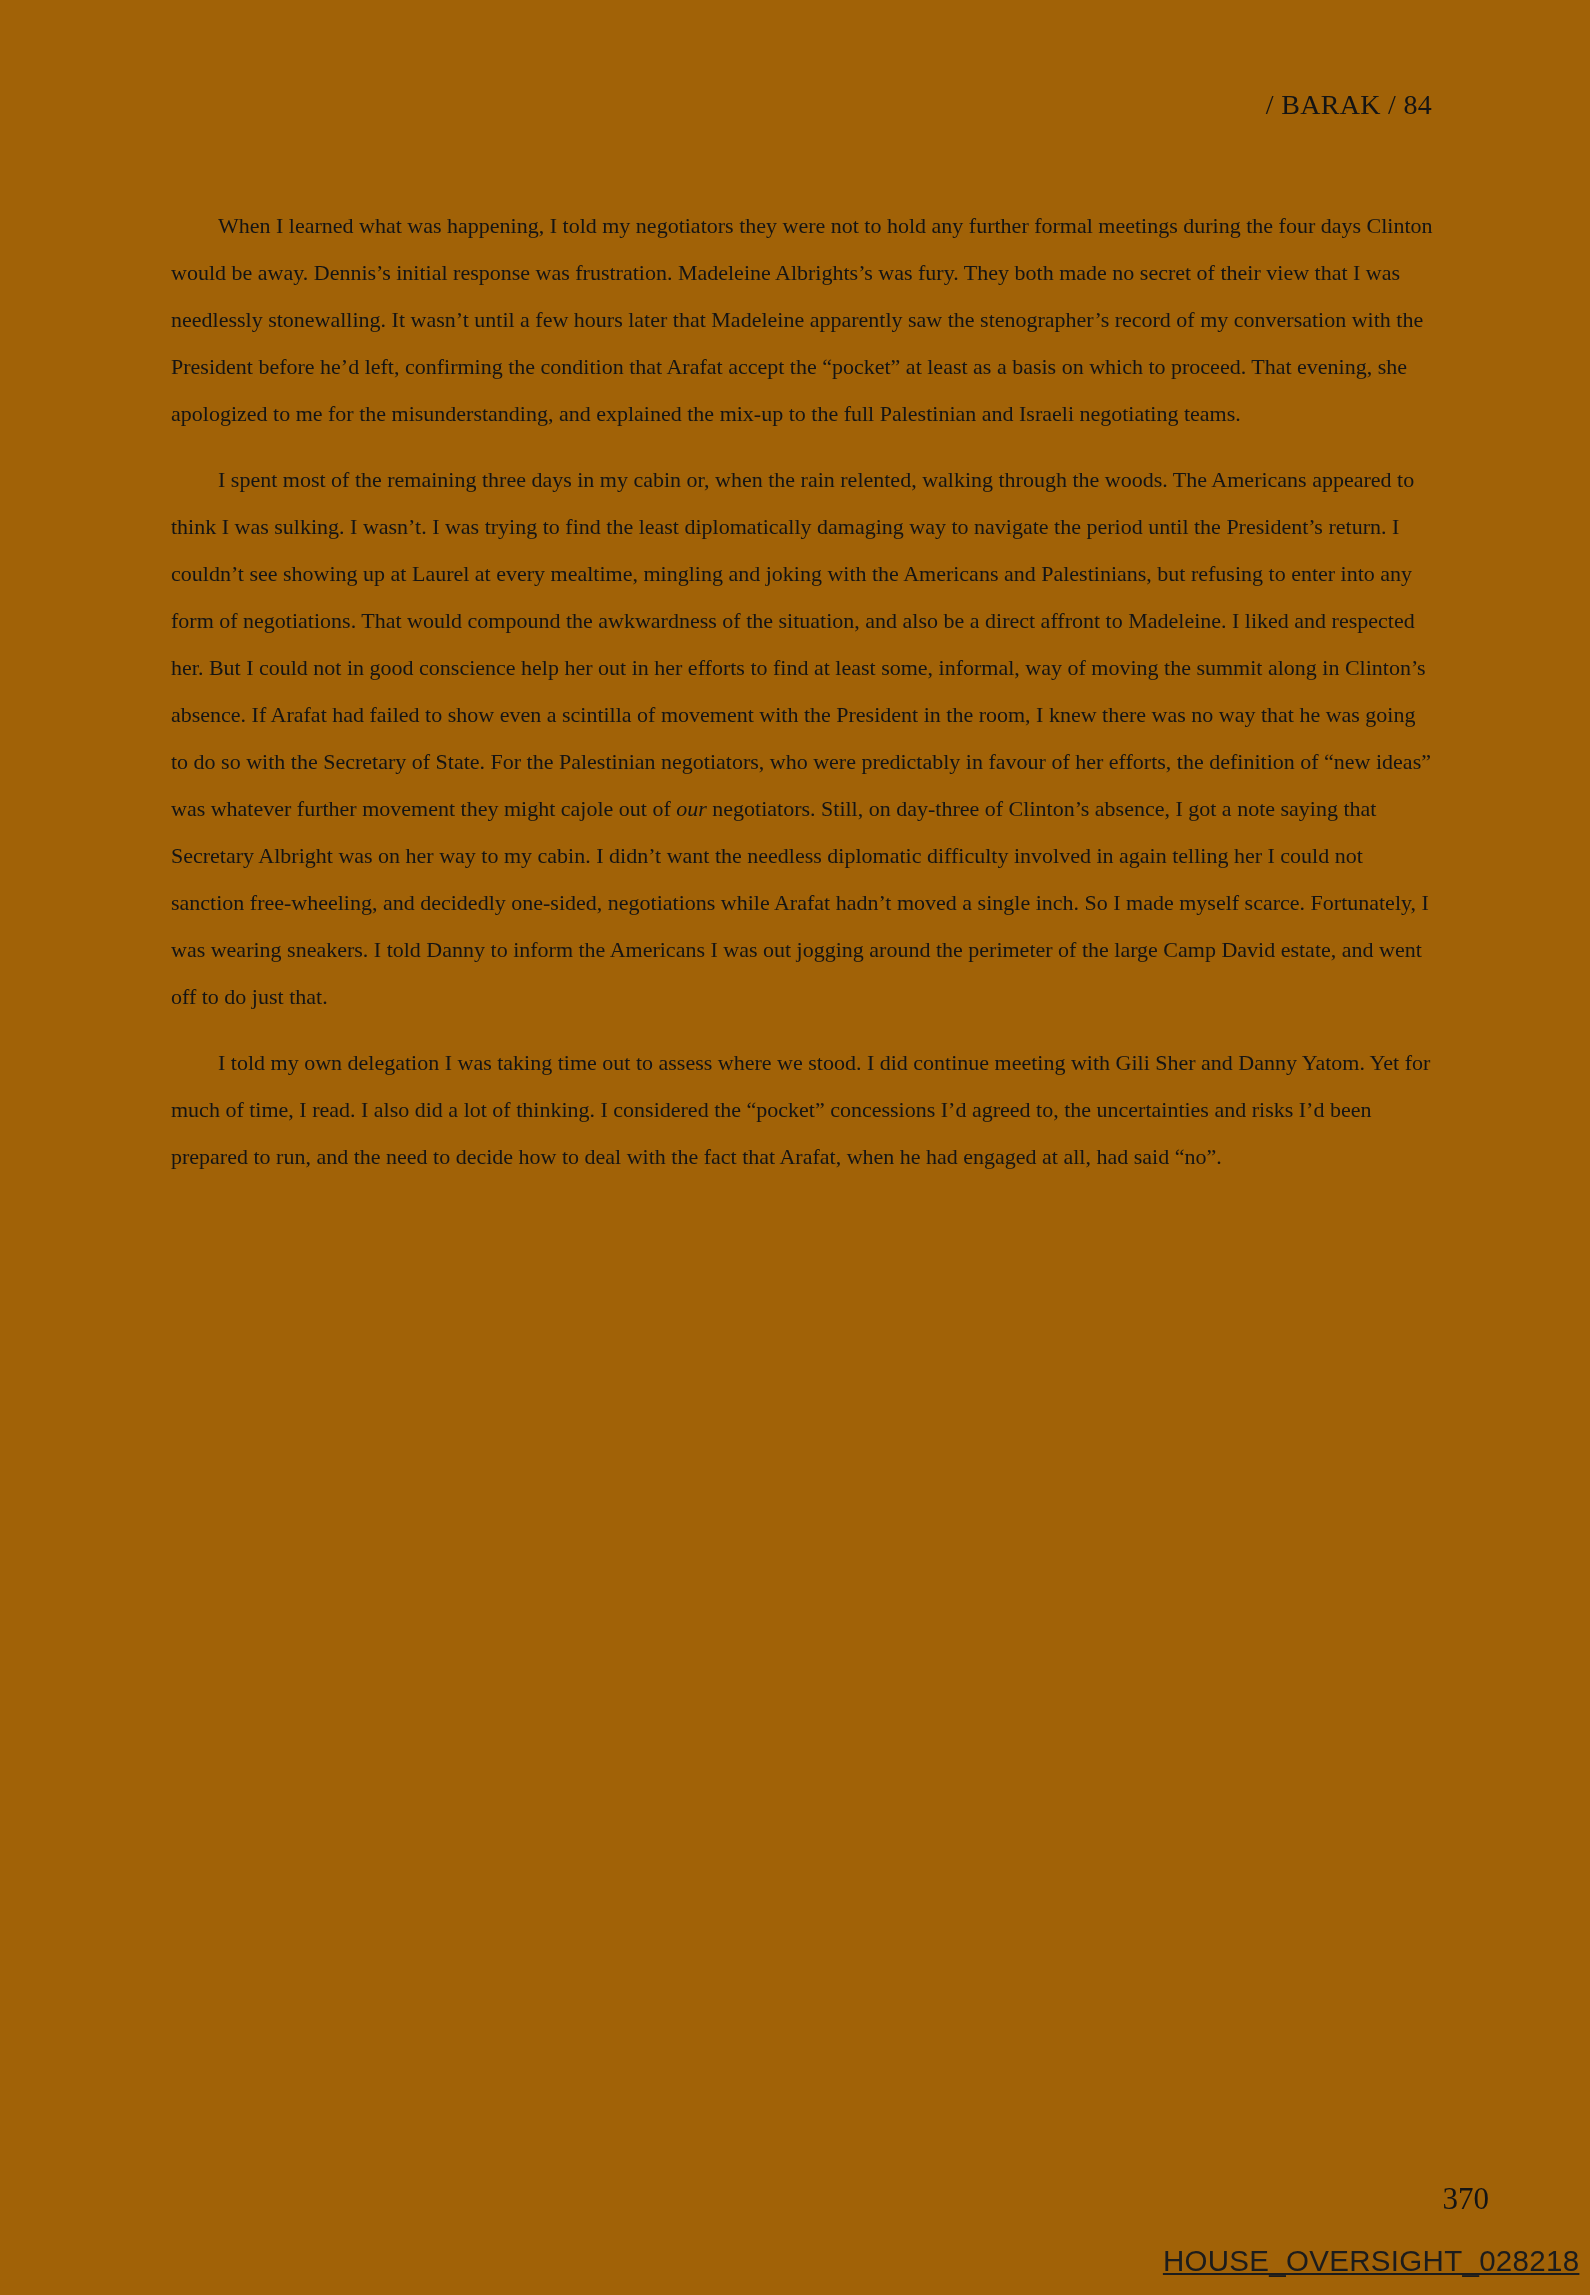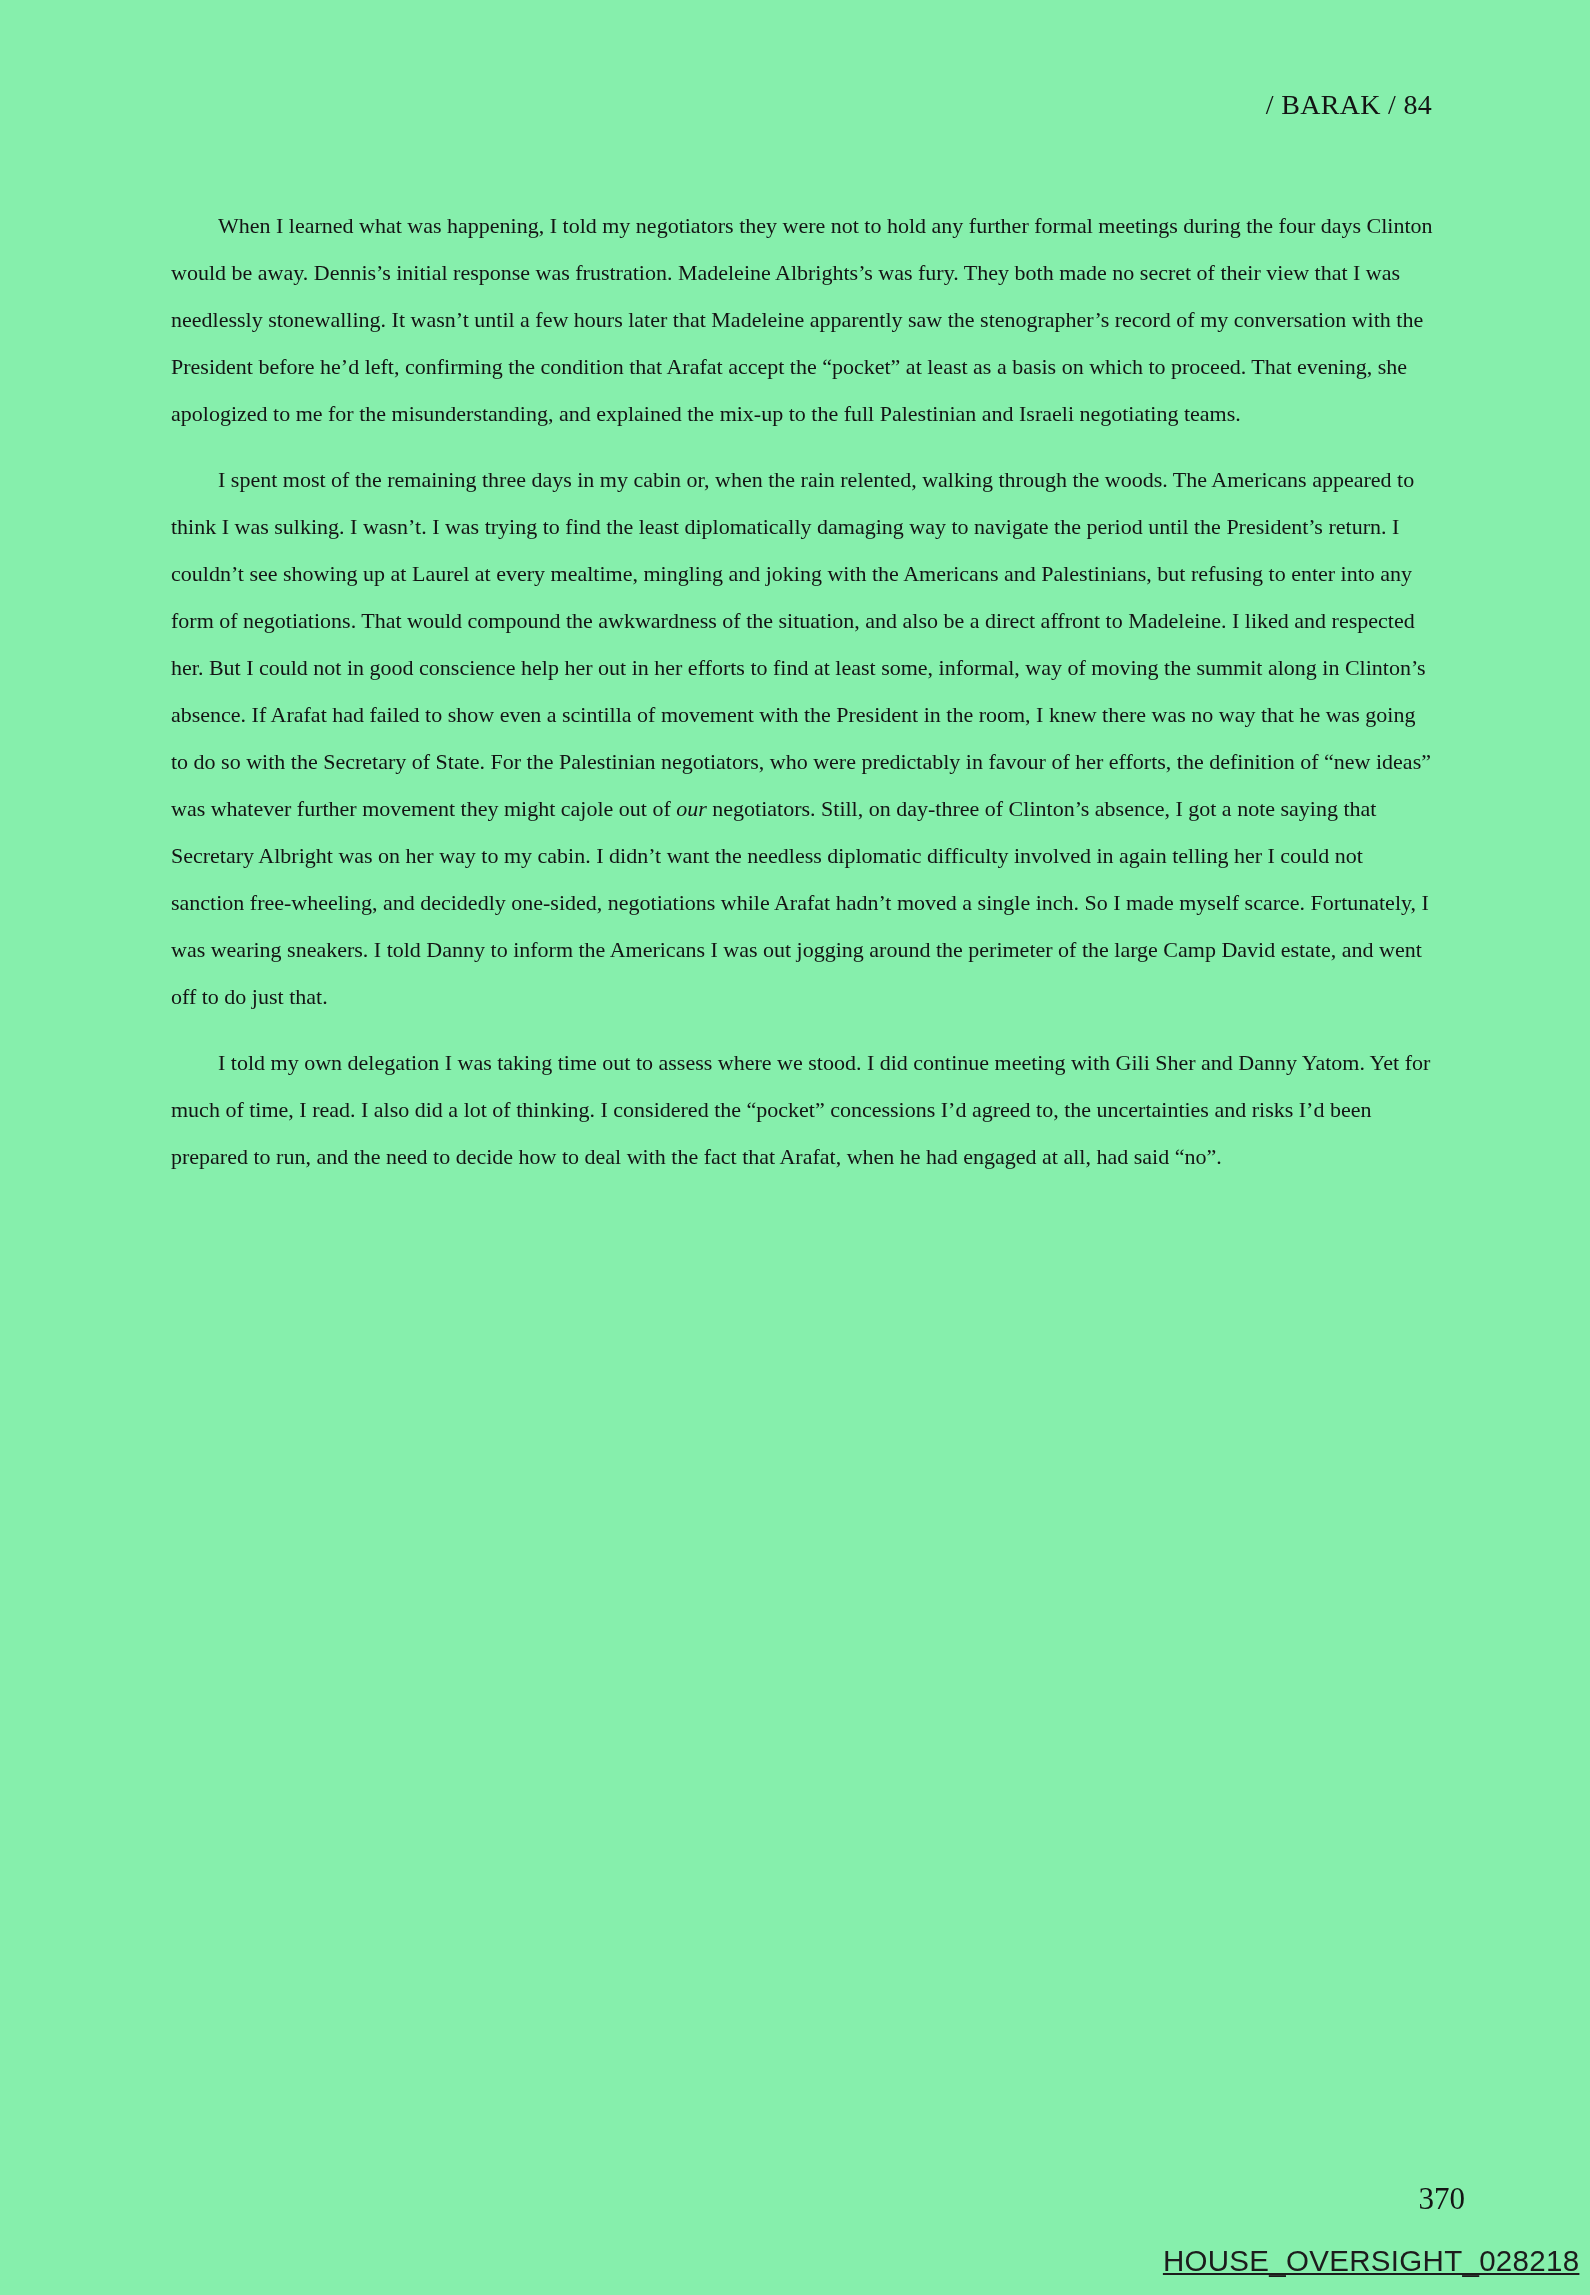--- a/index.html
+++ b/index.html
@@ -4,21 +4,21 @@
 <style>
   html, body {
     margin: 0;
     padding: 0;
     background: #ffffff;
   }
   .page {
     position: relative;
     width: 1591px;
     height: 2295px;
-    background: #86efac;
+    background: #a16207;
     font-family: "Liberation Serif", serif;
     color: #141414;
     overflow: hidden;
   }
   .header {
     position: absolute;
     top: 89px;
     right: 159px;
     font-size: 28px;
     letter-spacing: 0.3px;
@@ -34,21 +34,21 @@
     text-align: left;
   }
   .body-text p {
     margin: 0 0 19px 0;
     text-indent: 47px;
   }
   .body-text em {
   }
   .page-number {
     position: absolute;
-    right: 126px;
+    right: 102px;
     top: 2181px;
     font-size: 31px;
   }
   .stamp {
     position: absolute;
     right: 11.6px;
     top: 2244px;
     font-family: "Liberation Sans", sans-serif;
     font-size: 29.5px;
     color: #1c1c1c;

